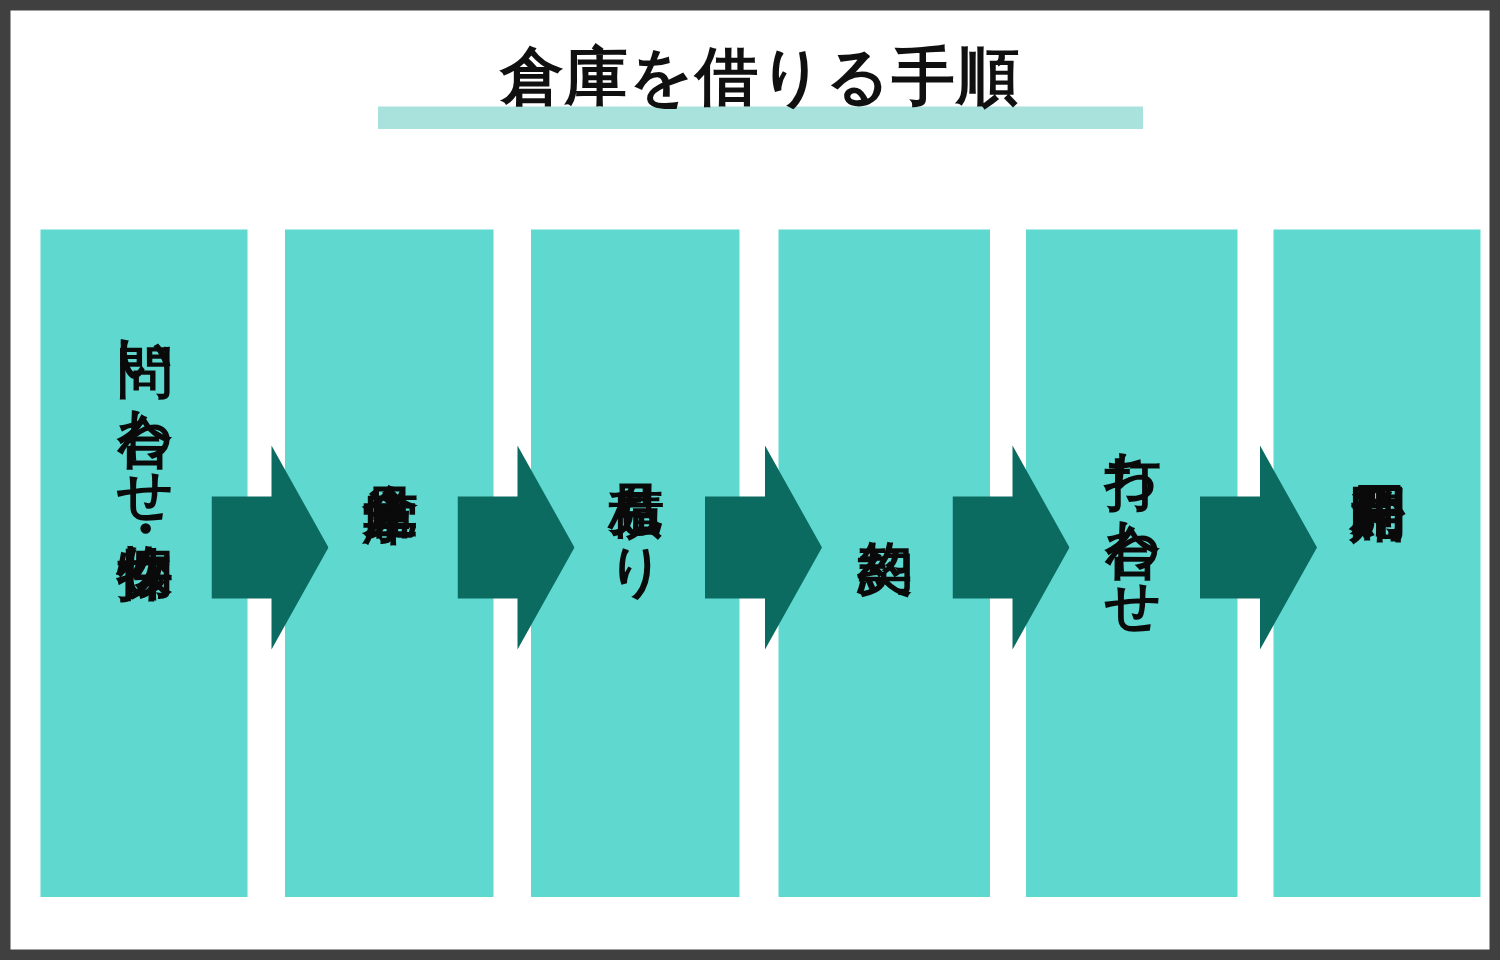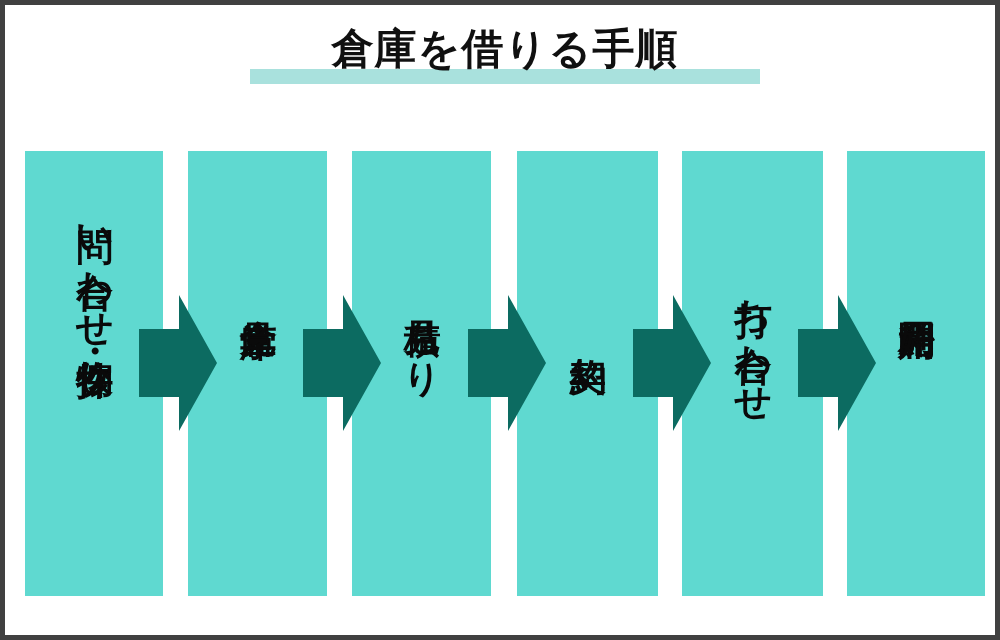--- a/index.html
+++ b/index.html
@@ -13,21 +13,21 @@
     font-family: "Liberation Sans", "DejaVu Sans", sans-serif;
     overflow: hidden;
   }
 
   #canvas {
     position: relative;
     width: 1000px;
     height: 640px;
     background: #ffffff;
     box-sizing: border-box;
-    border: 5px solid #404040;
+    border: 7px solid #404040;
   }
 
   
   #title-block {
     position: absolute;
     left: 0;
     top: 16px;
     width: 1000px;
     height: 80px;
   }

